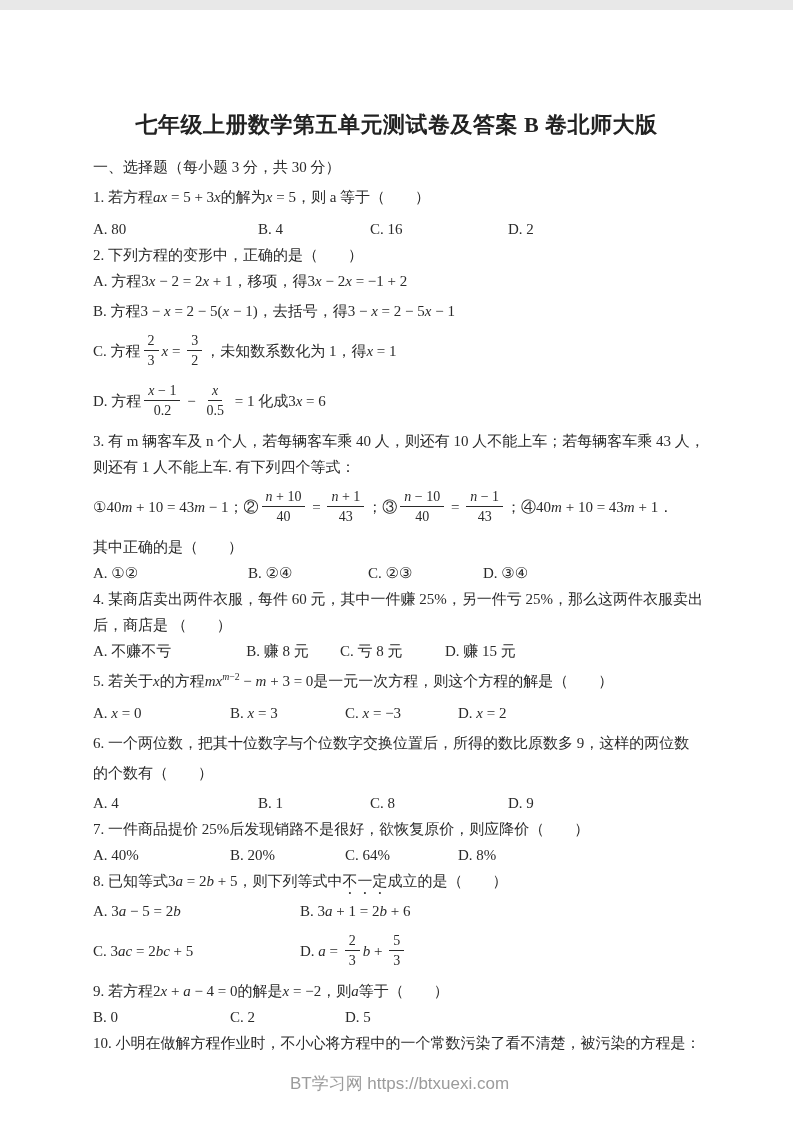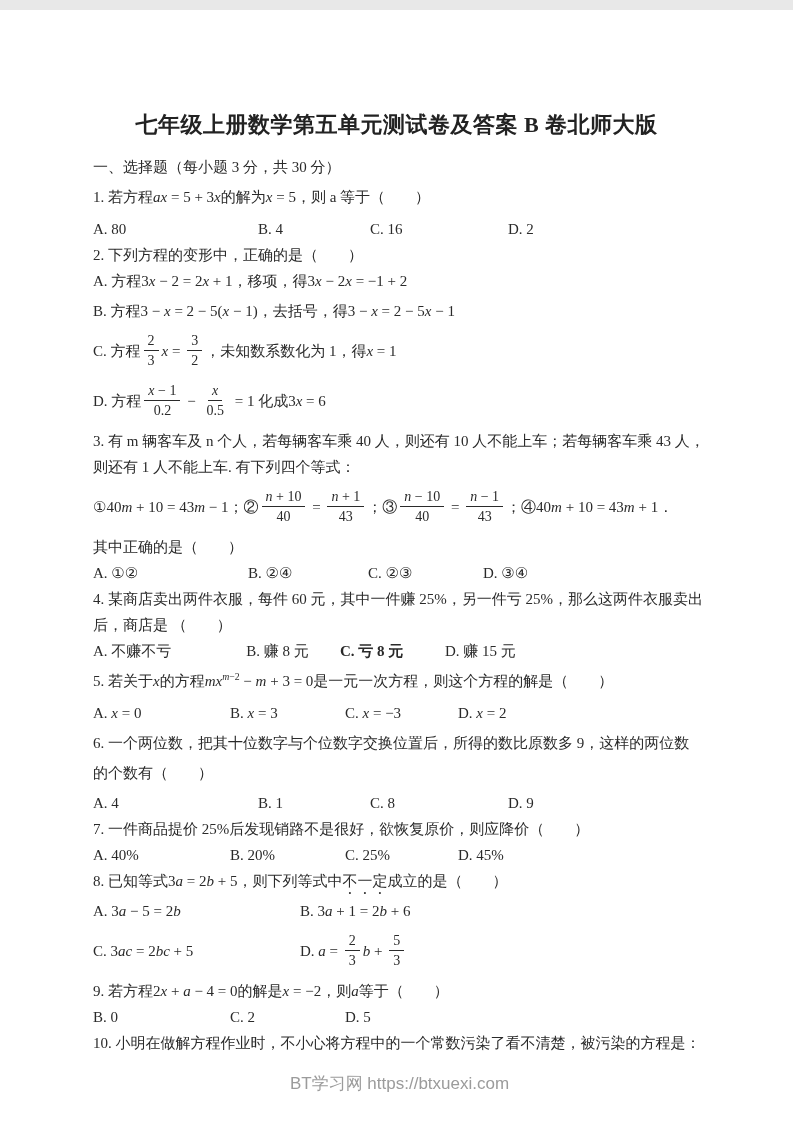--- a/index.html
+++ b/index.html
@@ -31,21 +31,21 @@
     vertical-align:middle; margin:0 3px; line-height:normal;
     transform:translateY(-2px);
   }
   .frac .num { display:block; padding:0 4px 1px 4px; border-bottom:1px solid #2a2a2a; font-size:14px; line-height:17px; }
   .frac .den { display:block; padding:1px 4px 0 4px; font-size:14px; line-height:17px; }
   .opts { display:flex; }
   .opt { display:inline-block; white-space:nowrap; }
   .cols-a .opt:nth-child(1){ width:165px; } .cols-a .opt:nth-child(2){ width:112px; } .cols-a .opt:nth-child(3){ width:138px; }
   .cols-b .opt:nth-child(1){ width:137px; } .cols-b .opt:nth-child(2){ width:115px; } .cols-b .opt:nth-child(3){ width:113px; }
   .cols-c .opt:nth-child(1){ width:155px; } .cols-c .opt:nth-child(2){ width:120px; } .cols-c .opt:nth-child(3){ width:115px; }
-  .cols-d .opt:nth-child(1){ width:122px; } .cols-d .opt:nth-child(2){ width:125px;text-align:center; } .cols-d .opt:nth-child(3){ width:105px;font-weight:bold; }
+  .cols-d .opt:nth-child(1){ width:122px; } .cols-d .opt:nth-child(2){ width:125px;text-align:center; } .cols-d .opt:nth-child(3){ width:105px; }
   .cols-e .opt:nth-child(1){ width:207px; }
   .emph {
     -webkit-text-emphasis:filled dot #2a2a2a;
     -webkit-text-emphasis-position:under right;
     text-emphasis:filled dot #2a2a2a;
     text-emphasis-position:under right;
   }
   .footer {
     position:absolute; left:0; right:0; top:1062px;
     text-align:center;
@@ -148,22 +148,22 @@
           <span class="opt">C. 8</span>
           <span class="opt">D. 9</span>
         </div>
     </section>
 
     <section>
       <div class="line">7. 一件商品提价 25%后发现销路不是很好，欲恢复原价，则应降价（　　）</div>
       <div class="line opts cols-b">
           <span class="opt">A. 40%</span>
           <span class="opt">B. 20%</span>
-          <span class="opt">C. 25%</span>
-          <span class="opt">D. 45%</span>
+          <span class="opt">C. 64%</span>
+          <span class="opt">D. 8%</span>
         </div>
     </section>
 
     <section>
       <div class="line">8. 已知等式<span class="math">3<i>a</i> = 2<i>b</i> + 5</span>，则下列等式中<span class="emph">不一定</span>成立的是（　　）</div>
       <div class="line opts cols-e">
           <span class="opt">A. <span class="math">3<i>a</i> − 5 = 2<i>b</i></span></span>
           <span class="opt">B. <span class="math">3<i>a</i> + 1 = 2<i>b</i> + 6</span></span>
         </div>
       <div class="line tall opts cols-e">

